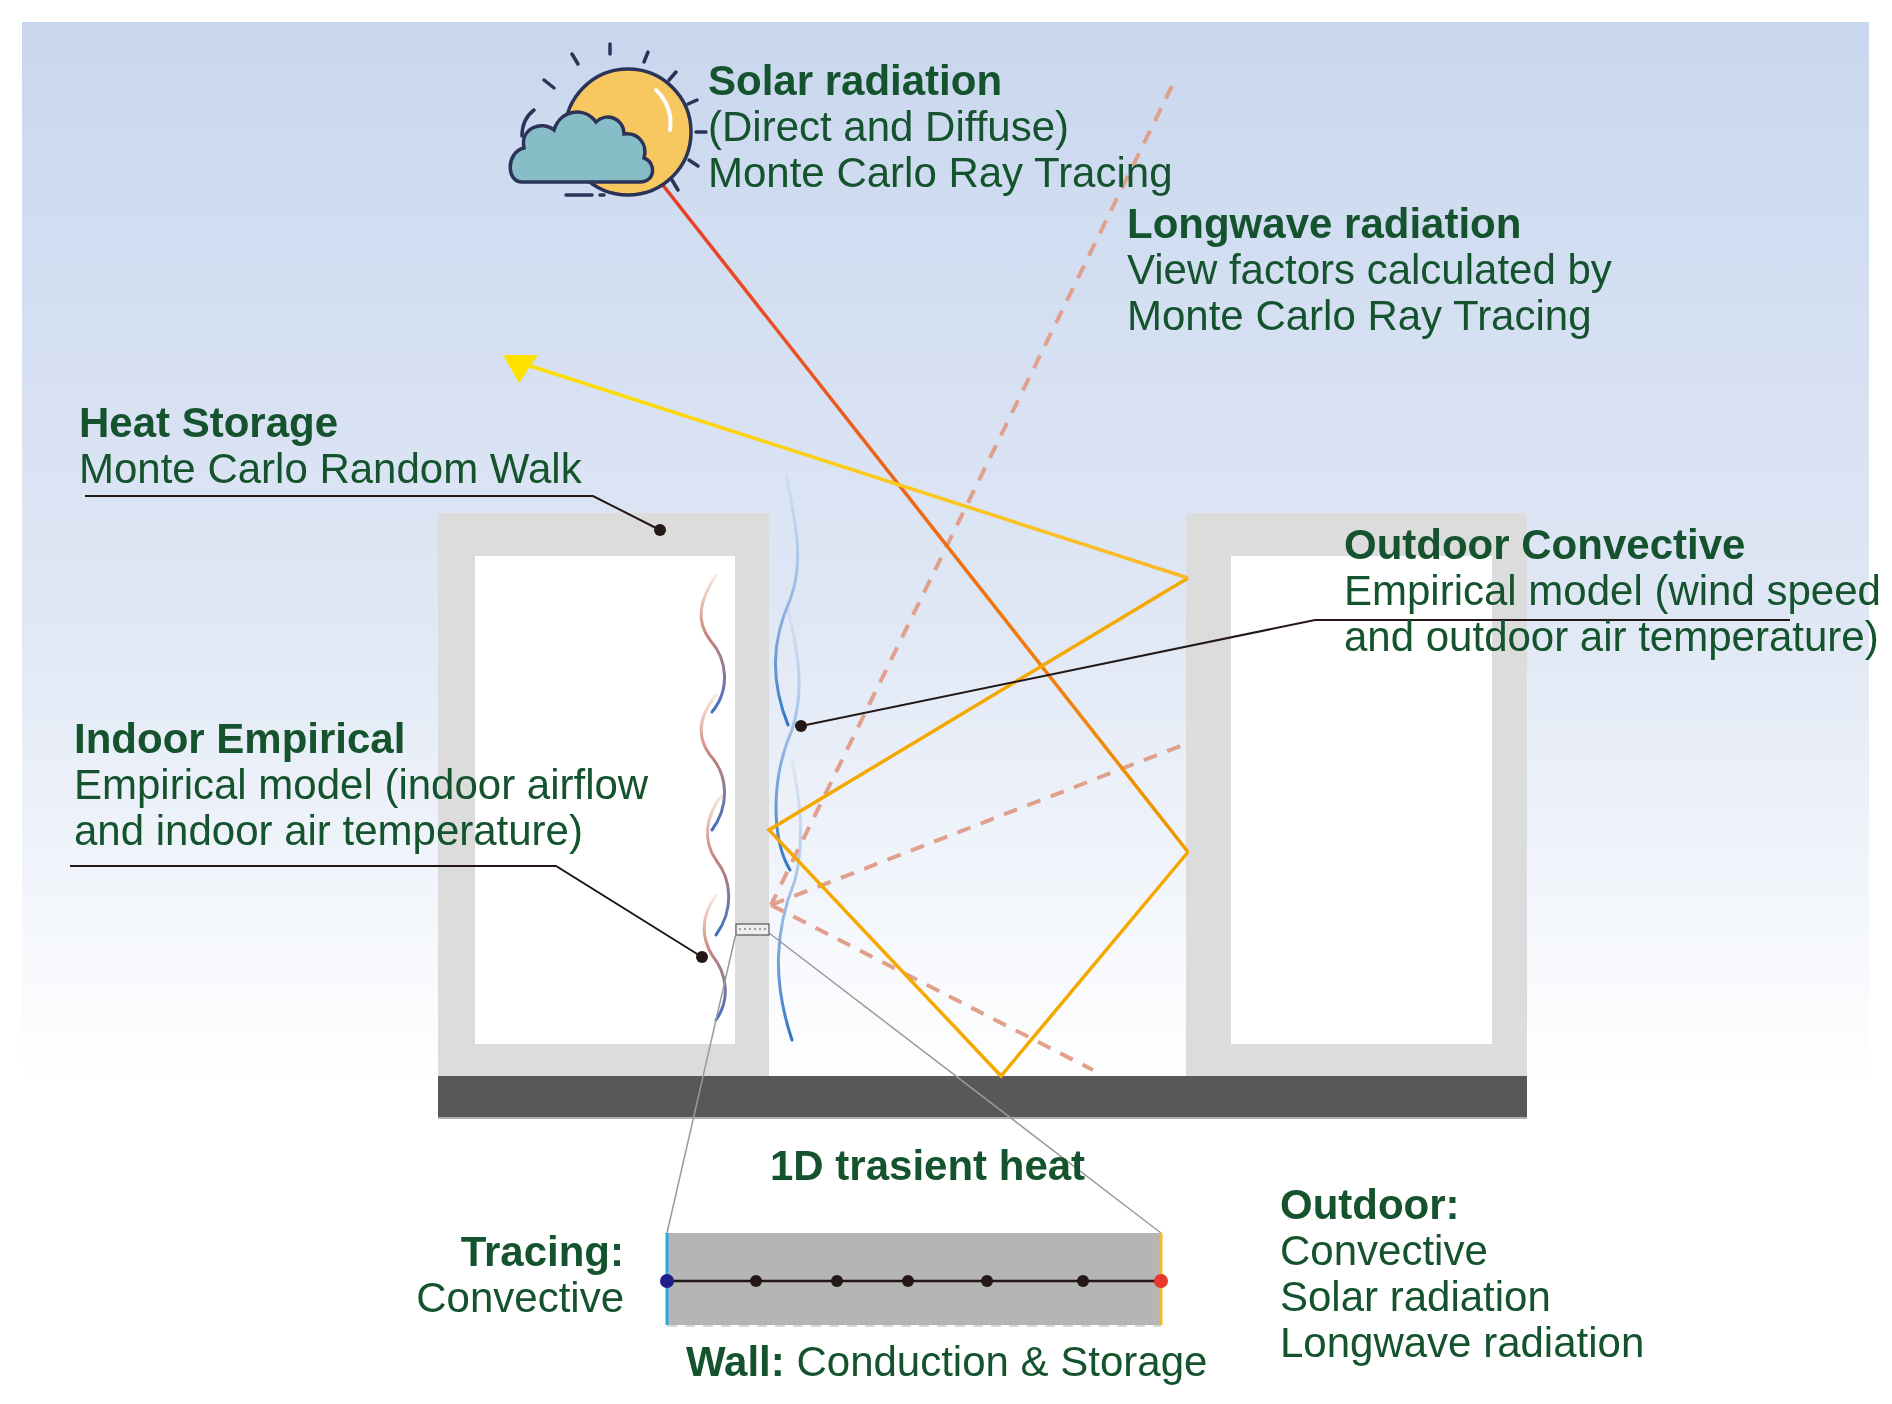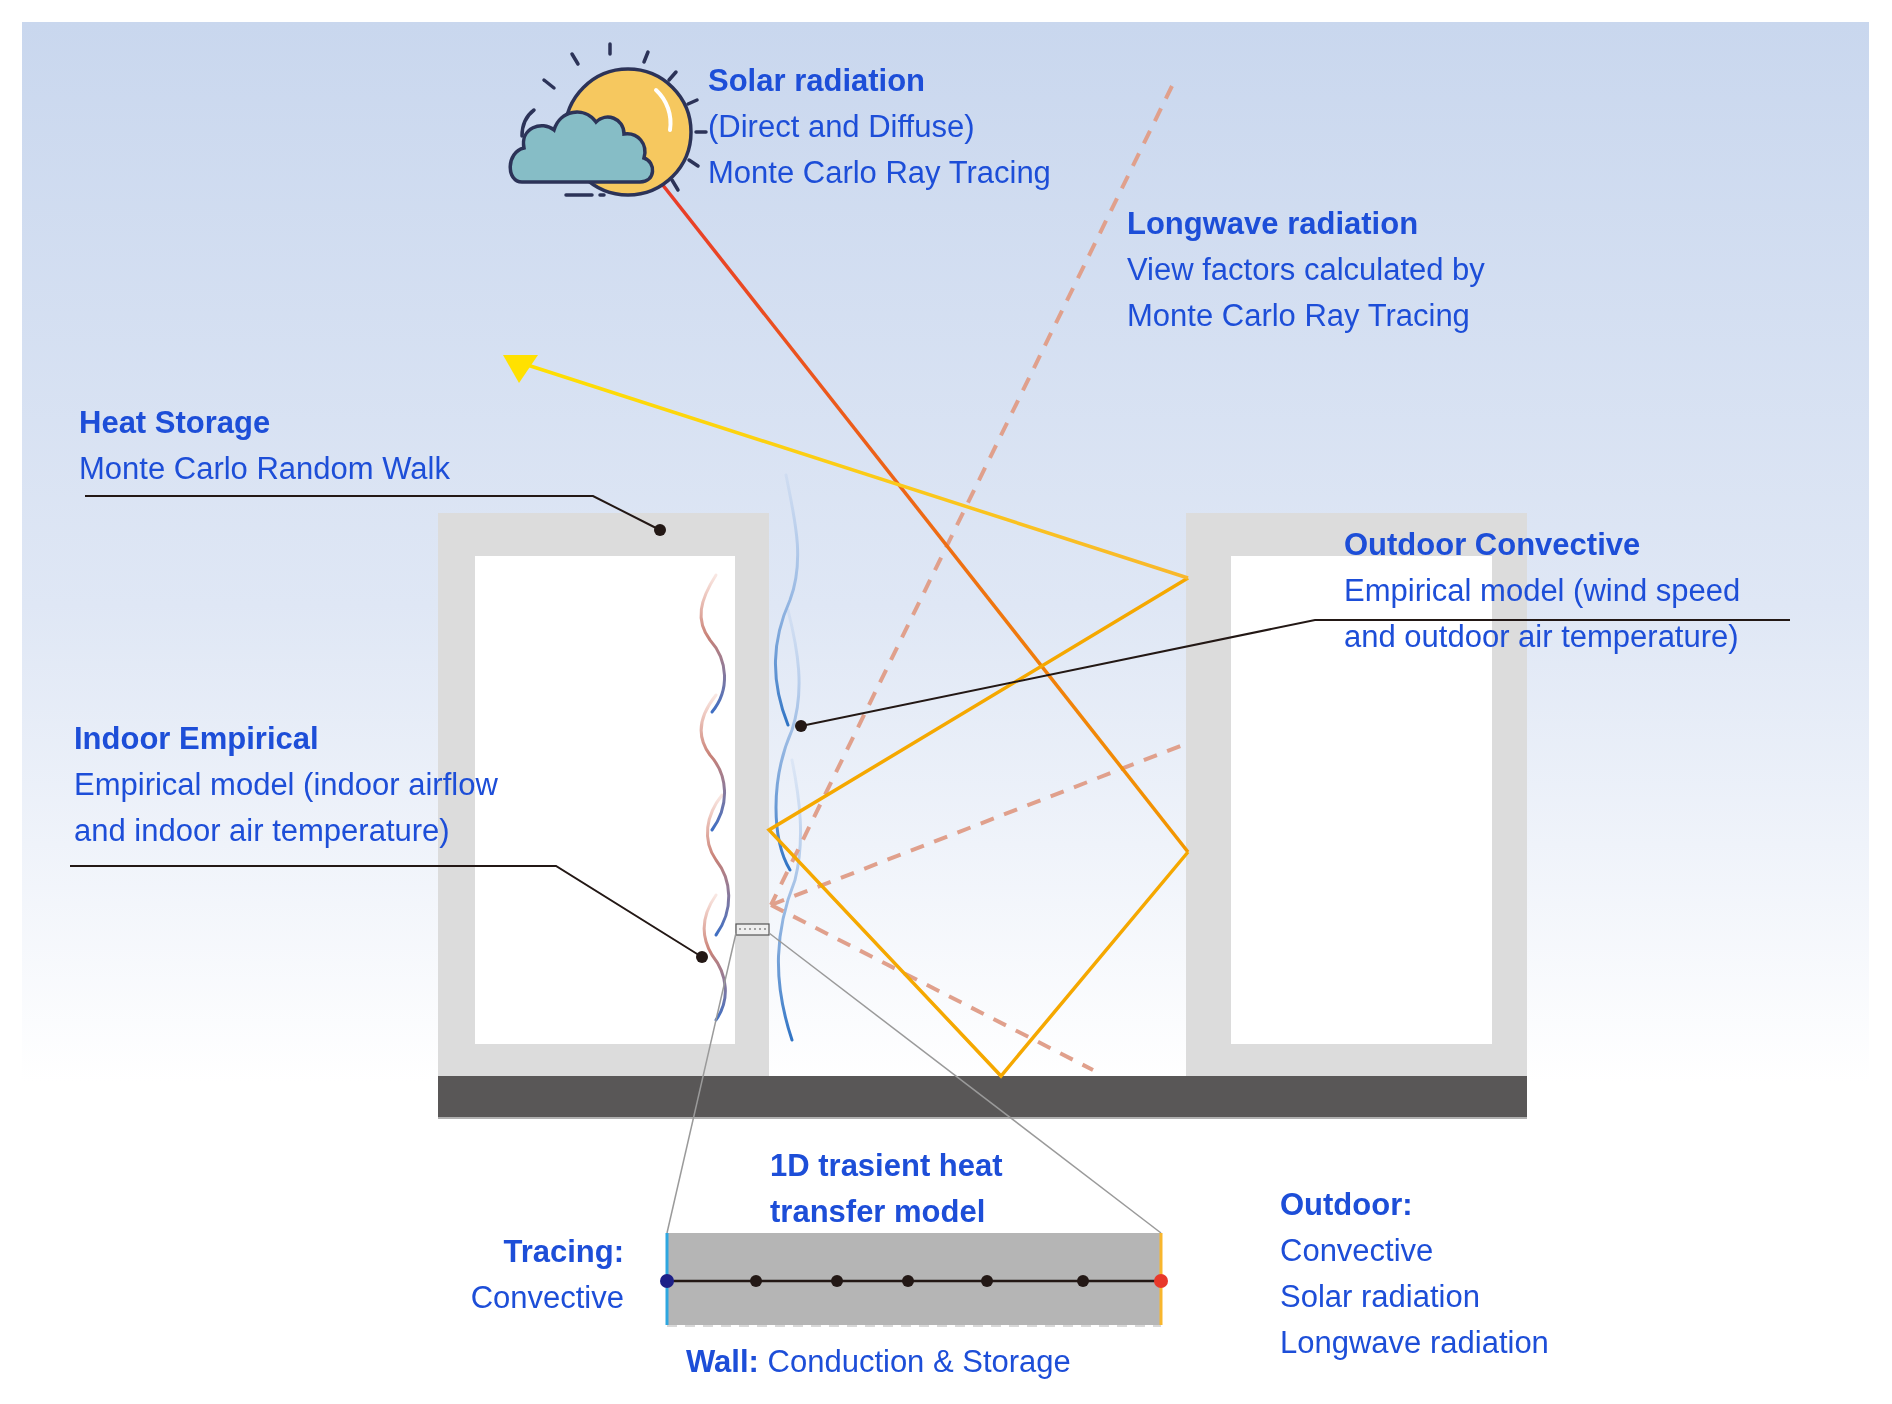--- a/index.html
+++ b/index.html
@@ -1,19 +1,19 @@
 <!DOCTYPE html>
 <html><head>
 <meta charset="utf-8">
 <style>
   html, body { margin:0; padding:0; background:#ffffff; }
   body { width:1892px; height:1404px; position:relative; overflow:hidden;
          font-family:"Liberation Sans", sans-serif; color:#231815; }
   #stage { position:absolute; left:0; top:0; width:1892px; height:1404px; }
-  .lbl { position:absolute; font-size:31px; line-height:46px; white-space:nowrap; color:#1d4ed8; }
+  .lbl { position:absolute; font-size:42px; line-height:46px; white-space:nowrap; color:#14532d; }
   .lbl .t { font-weight:bold; display:block; }
   .lbl .d { font-weight:normal; display:block; }
   .right { text-align:right; }
   .inline-b { font-weight:bold;text-align:right; }
 </style>
 </head>
 <body>
 
 <div id="stage">
   <svg id="scene" width="1892" height="1404" viewBox="0 0 1892 1404" xmlns="http://www.w3.org/2000/svg" style="position:absolute;left:0;top:0;">
@@ -153,21 +153,20 @@
   </div>
 
   <div class="lbl" style="left:74px; top:716px;">
     <span class="t">Indoor Empirical</span>
     <span class="d">Empirical model (indoor airflow</span>
     <span class="d">and indoor air temperature)</span>
   </div>
 
   <div class="lbl" style="left:770px; top:1143px;">
     <span class="t">1D trasient heat</span>
-    <span class="t">transfer model</span>
   </div>
 
   <div class="lbl right" style="right:1268px; top:1229px;">
     <span class="t">Tracing:</span>
     <span class="d">Convective</span>
   </div>
 
   <div class="lbl" style="left:1280px; top:1182px;">
     <span class="t">Outdoor:</span>
     <span class="d">Convective</span>

